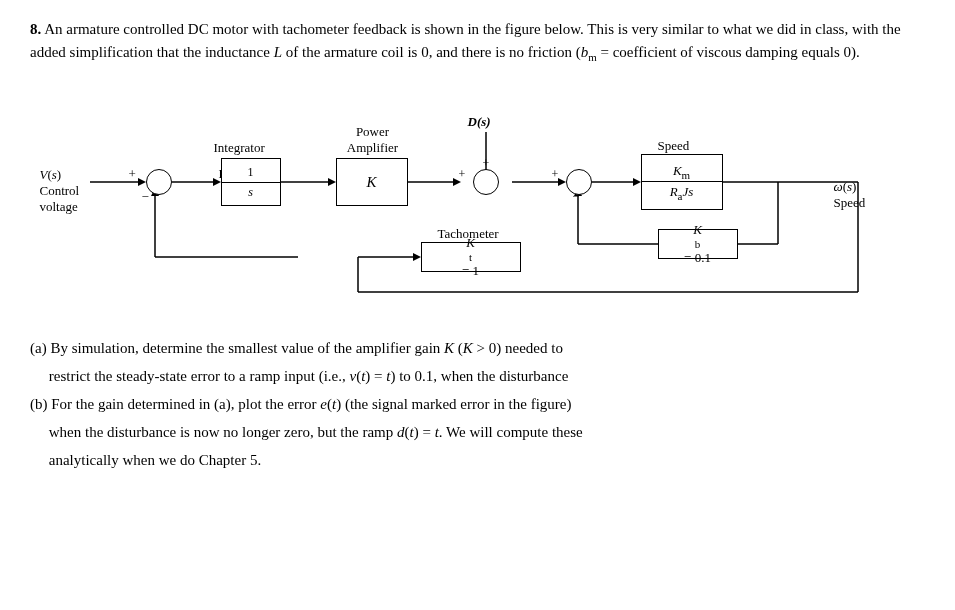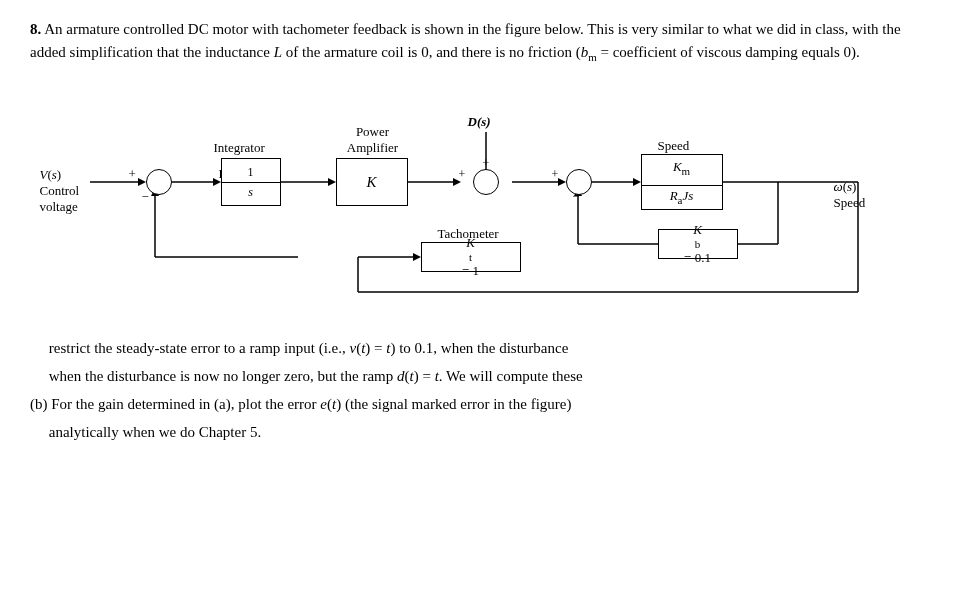--- a/index.html
+++ b/index.html
@@ -172,21 +172,21 @@
 
   <div class="diagram-label" style="left:445px; top:74px; font-size:12px;">+</div>
 
   <div class="junction" style="left:528px; top:87px;"></div>
 
   <div class="diagram-label" style="left:514px; top:85px; font-size:12px;">+</div>
 
   <div class="diagram-label" style="left:535px; top:107px; font-size:12px;">−</div>
 
   <div class="block-box" style="left:603px; top:72px; width:82px; height:56px;">
-    <div style="font-size:13px; border-bottom:1px solid #000; padding-bottom:8px; width:100%; text-align:center;"><span style="font-style:italic;">K</span><sub>m</sub></div>
+    <div style="font-size:13px; border-bottom:1px solid #000; padding-bottom:0; width:100%; text-align:center;"><span style="font-style:italic;">K</span><sub>m</sub></div>
     <div style="font-size:13px; padding-top:2px;"><span style="font-style:italic;">R</span><sub>a</sub><span style="font-style:italic;">Js</span></div>
   </div>
 
   <div class="diagram-label" style="left:620px; top:56px; font-size:13px;">Speed</div>
 
   <div class="diagram-label" style="left:796px; top:97px; font-size:13px;">
     <span style="font-style:italic;">ω</span>(<span style="font-style:italic;">s</span>)<br>Speed
   </div>
 
   <div class="block-box" style="left:620px; top:147px; width:80px; height:30px;">
@@ -196,24 +196,27 @@
   <div class="block-box" style="left:383px; top:160px; width:100px; height:30px;">
     <span style="font-style:italic;">K</span><sub>t</sub> = 1
   </div>
 
   <div class="diagram-label" style="left:400px; top:144px; font-size:13px;">Tachometer</div>
 
 </div>
 
 <div class="bottom-text">
   <p>
+    (a) By simulation, determine the smallest value of the amplifier gain <span class="it">K</span> (<span class="it">K</span> &gt; 0) needed to
+  </p>
+  <p>
     &nbsp;&nbsp;&nbsp;&nbsp;&nbsp;restrict the steady-state error to a ramp input (i.e., <span class="it">v</span>(<span class="it">t</span>) = <span class="it">t</span>) to 0.1, when the disturbance
   </p>
   <p>
+    (b) For the gain determined in (a), plot the error <span class="it">e</span>(<span class="it">t</span>) (the signal marked error in the figure)
+  </p>
+  <p>
     &nbsp;&nbsp;&nbsp;&nbsp;&nbsp;when the disturbance is now no longer zero, but the ramp <span class="it">d</span>(<span class="it">t</span>) = <span class="it">t</span>. We will compute these
   </p>
   <p>
-    (b) For the gain determined in (a), plot the error <span class="it">e</span>(<span class="it">t</span>) (the signal marked error in the figure)
-  </p>
-  <p>
     &nbsp;&nbsp;&nbsp;&nbsp;&nbsp;analytically when we do Chapter 5.
   </p>
 </div>
 
 </body></html>

